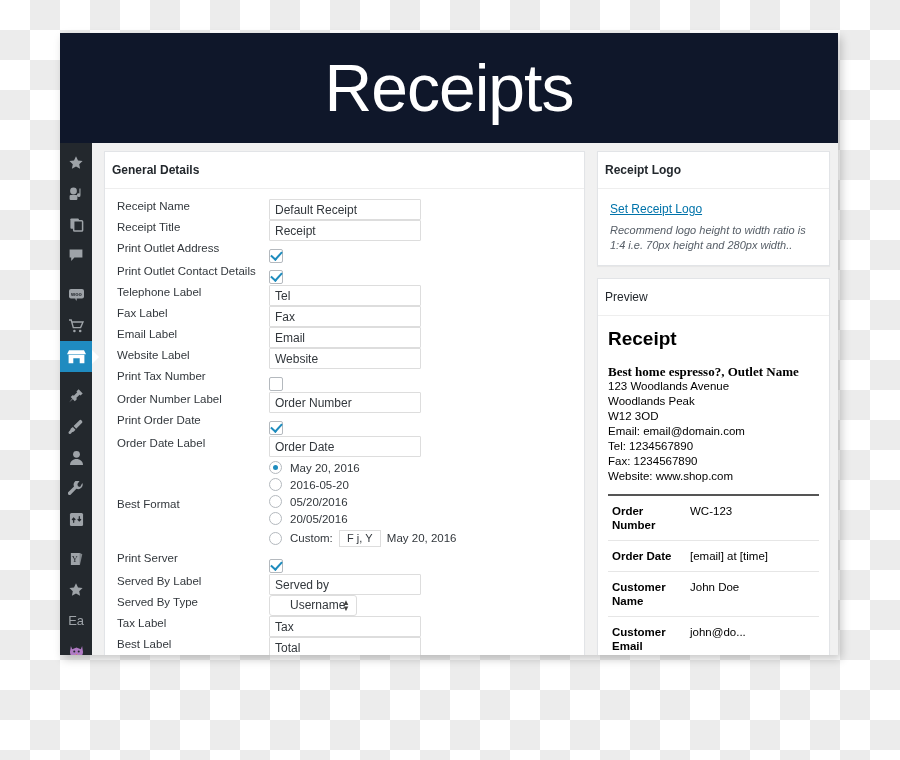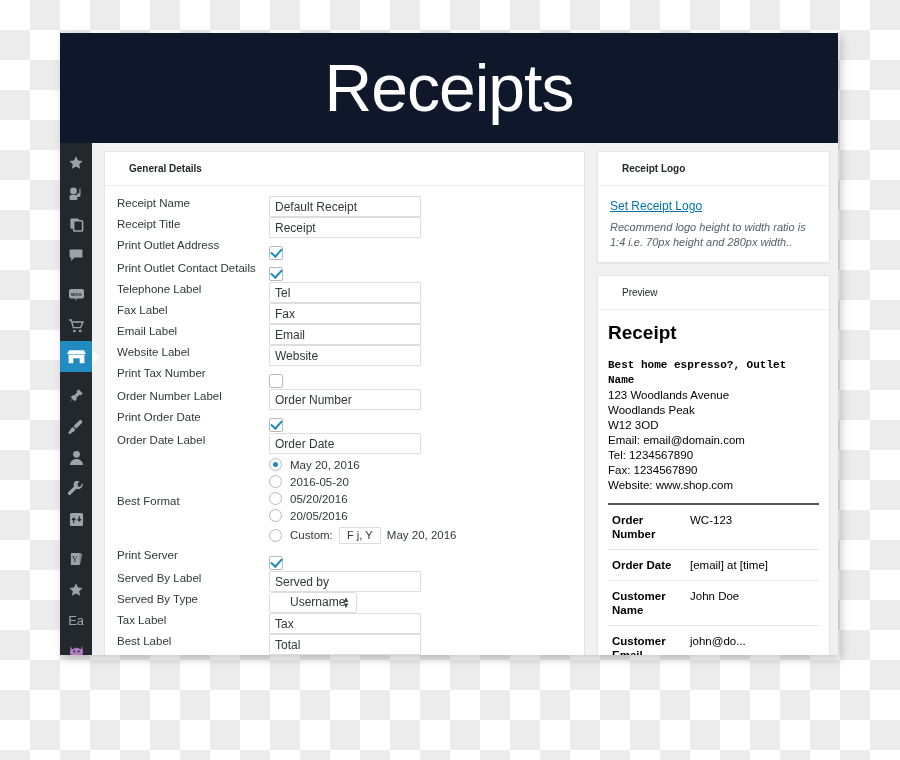--- a/index.html
+++ b/index.html
@@ -104,23 +104,23 @@
   }
   #col-left { flex: 1 1 auto; min-width: 0; }
   #col-right { flex: 0 0 233px; }
 
   .panel {
     background: #ffffff;
     border: 1px solid #e2e4e7;
     box-shadow: 0 1px 1px rgba(0,0,0,0.04);
   }
   .panel-head {
-    padding: 11px 24px;
+    padding: 11px 7px;
     border-bottom: 1px solid #eeeeee;
-    font-size: 10px;
+    font-size: 12px;
     font-weight: bold;
     color: #23282d;
   }
   .panel-body { padding: 10px 12px 12px 12px; }
 
   
   table.form { width: 100%; border-collapse: collapse; }
   table.form td { vertical-align: top; padding: 0; }
   td.lbl {
     width: 152px;
@@ -242,25 +242,25 @@
     line-height: 15px;
   }
   .preview-title {
     font-size: 19px;
     font-weight: bold;
     color: #000;
     font-family: "Liberation Sans", sans-serif;
     margin-bottom: 14px;
   }
   .rc-outlet {
-    font-size: 11px;
+    font-size: 13px;
     font-weight: bold;
     color: #000;
     line-height: 15px;
-    font-family: Liberation Mono, monospace;
+    font-family: Liberation Serif, serif;
   }
   .rc-line {
     font-size: 11.5px;
     color: #000;
     line-height: 15px;
     font-family: "Liberation Sans", sans-serif;
   }
   .rc-rule {
     border: 0;
     border-top: 2px solid #555;

